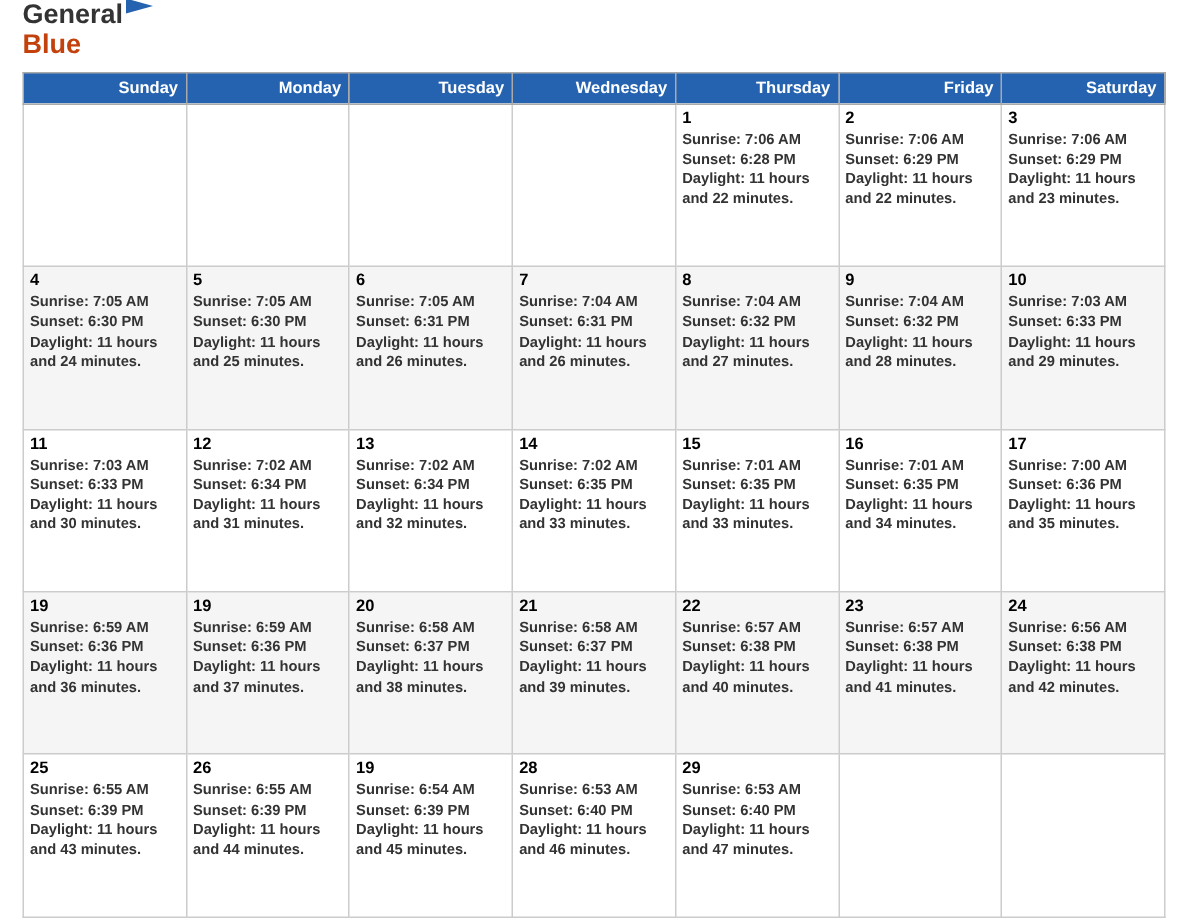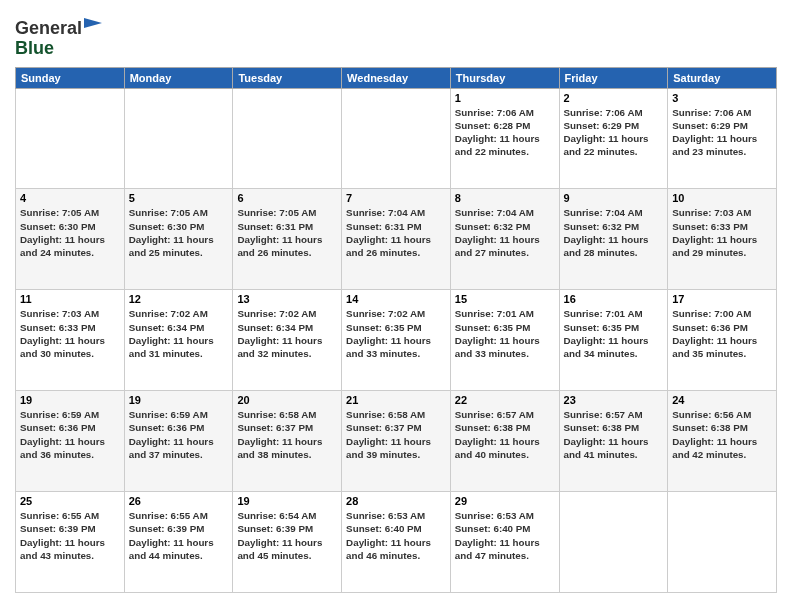--- a/index.html
+++ b/index.html
@@ -6,21 +6,21 @@
     body {
       font-family: Arial, sans-serif;
       background: #fff;
       width: 792px;
       height: 612px;
       overflow: hidden;
     }
     .page {
       width: 792px;
       height: 612px;
-      padding: 19px 15px;
+      padding: 0 15px;
       display: flex;
       flex-direction: column;
     }
     .header {
       display: flex;
       justify-content: space-between;
       align-items: flex-start;
       margin-bottom: 8px;
     }
     .logo {
@@ -28,21 +28,21 @@
       flex-direction: column;
       align-items: flex-start;
     }
     .logo-text {
       font-size: 18px;
       font-weight: bold;
       color: #333;
       line-height: 1.1;
     }
     .logo-general { color: #333; }
-    .logo-blue { color: #14532d; }
+    .logo-blue { color: #c2410c; }
     .title-block {
       text-align: right;
     }
     .month-title {
       font-size: 32px;
       font-weight: bold;
       color: #333;
       line-height: 1.1;
     }
     .location-title {
@@ -52,21 +52,21 @@
     }
     .calendar {
       width: 100%;
       border-collapse: collapse;
       flex: 1;
       font-size: 10.5px;
     }
     .calendar th {
       background-color: #2563b0;
       color: #fff;
-      text-align: left;
+      text-align: right;
       padding: 4px 5px;
       font-size: 11px;
       font-weight: bold;
       border: 1px solid #aaa;
     }
     .calendar td {
       border: 1px solid #ccc;
       vertical-align: top;
       padding: 3px 4px;
       width: calc(100% / 7);

